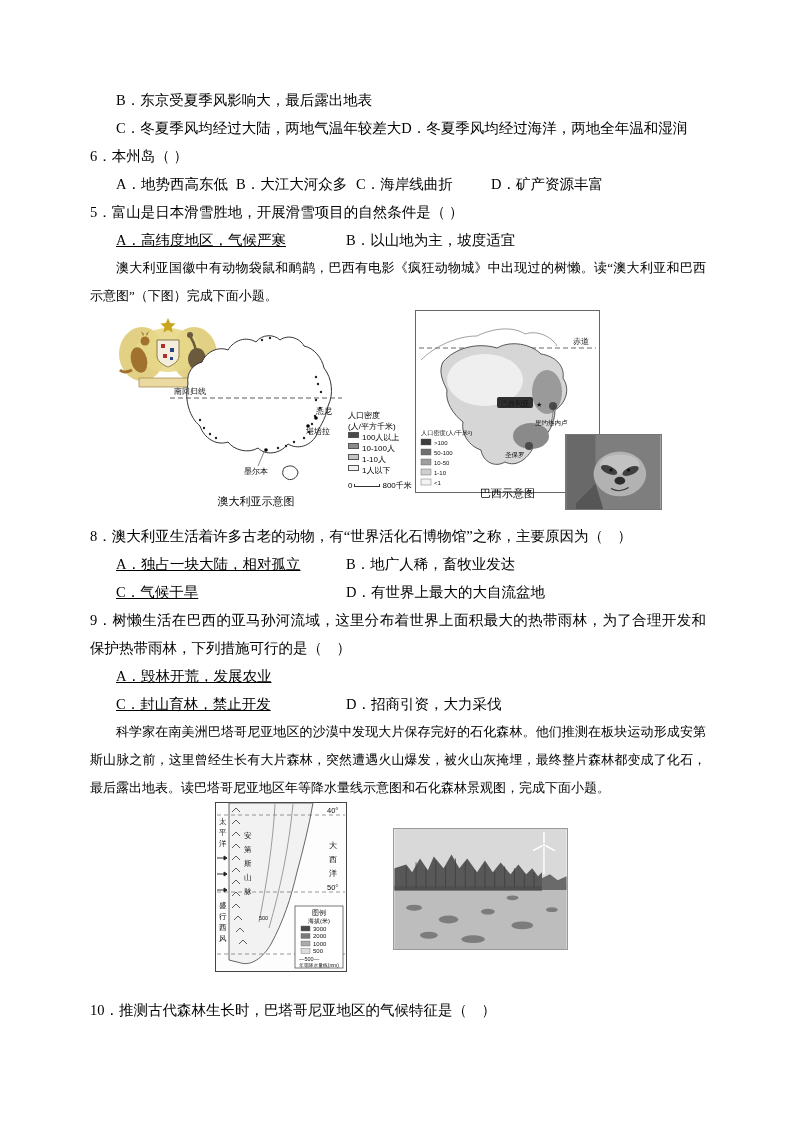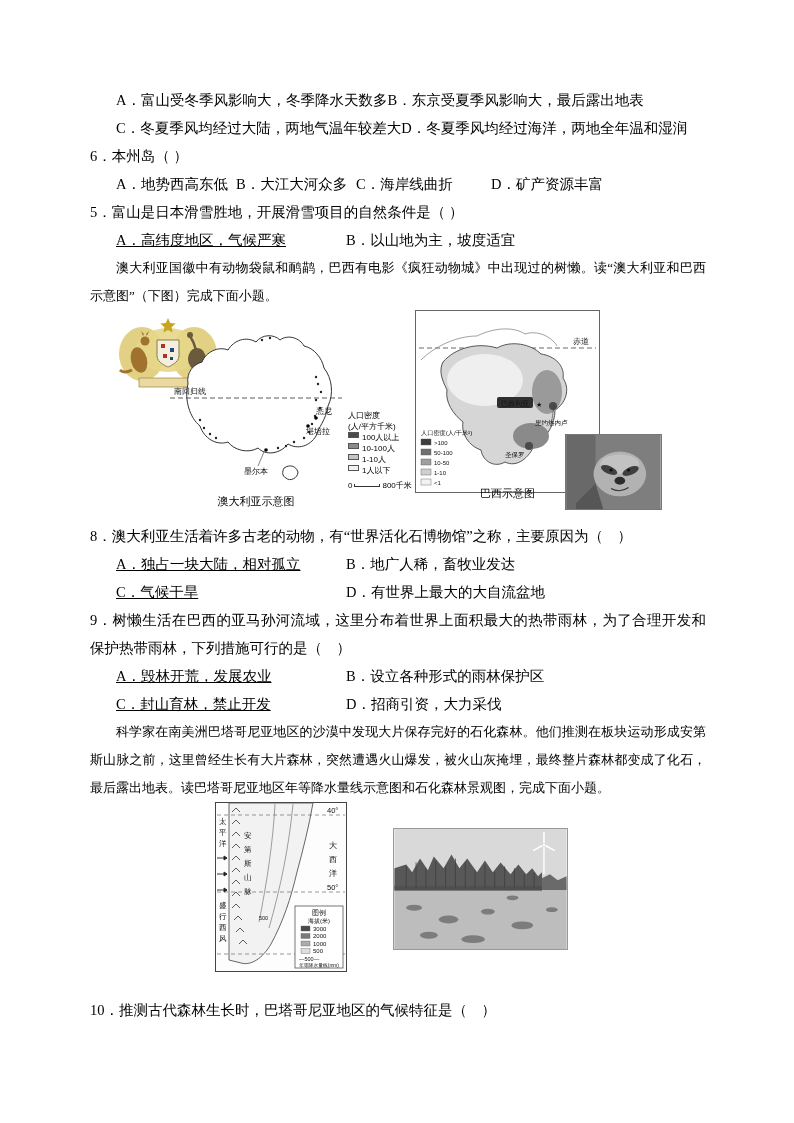--- a/index.html
+++ b/index.html
@@ -41,21 +41,20 @@
 
   svg text { font-family:"Liberation Sans","DejaVu Sans",sans-serif; fill:#111; }
   .q10 { margin-top:12px; }
 </style>
 </head>
 <body>
 
 <div class="page">
 
   <div class="t opts">
-    <span class="cw">A．富山受冬季风影响大，冬季降水天数多</span>
     <span>B．东京受夏季风影响大，最后露出地表</span>
   </div>
   <div class="t opts">
     <span class="c5">C．冬夏季风均经过大陆，两地气温年较差大</span>
     <span>D．冬夏季风均经过海洋，两地全年温和湿润</span>
   </div>
 
   <div class="t">6．本州岛（ ）</div>
   <div class="t opts4">
     <span>A．地势西高东低</span>
@@ -223,21 +222,20 @@
     <span>B．地广人稀，畜牧业发达</span>
   </div>
   <div class="t opts">
     <span class="c">C．气候干旱</span>
     <span>D．有世界上最大的大自流盆地</span>
   </div>
 
   <div class="t wrap">9．树懒生活在巴西的亚马孙河流域，这里分布着世界上面积最大的热带雨林，为了合理开发和保护热带雨林，下列措施可行的是（　）</div>
   <div class="t opts">
     <span class="c">A．毁林开荒，发展农业</span>
-    <span>B．设立各种形式的雨林保护区</span>
   </div>
   <div class="t opts">
     <span class="c">C．封山育林，禁止开发</span>
     <span>D．招商引资，大力采伐</span>
   </div>
 
   <div class="para">科学家在南美洲巴塔哥尼亚地区的沙漠中发现大片保存完好的石化森林。他们推测在板块运动形成安第斯山脉之前，这里曾经生长有大片森林，突然遭遇火山爆发，被火山灰掩埋，最终整片森林都变成了化石，最后露出地表。读巴塔哥尼亚地区年等降水量线示意图和石化森林景观图，完成下面小题。</div>
 
   <div class="fig2">
 

